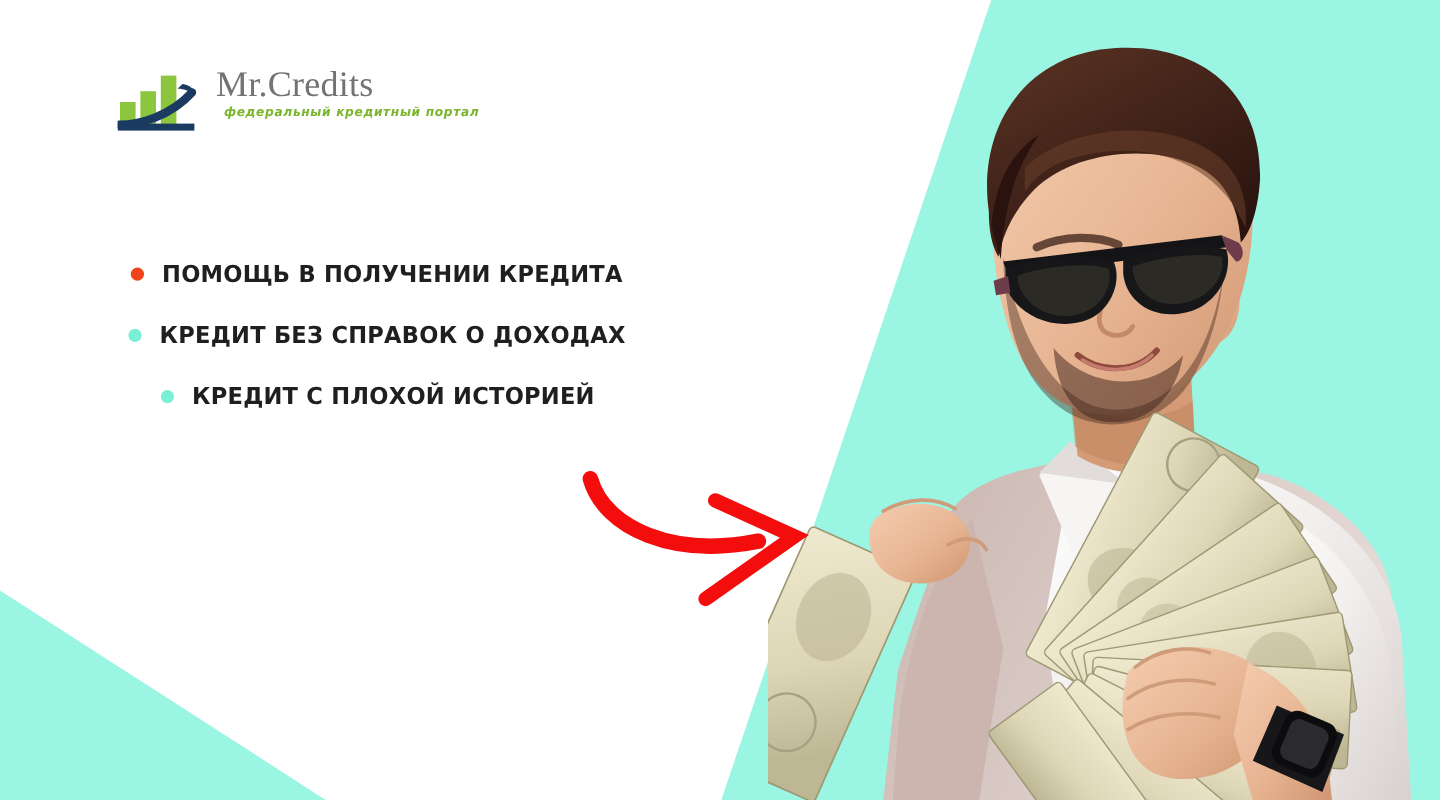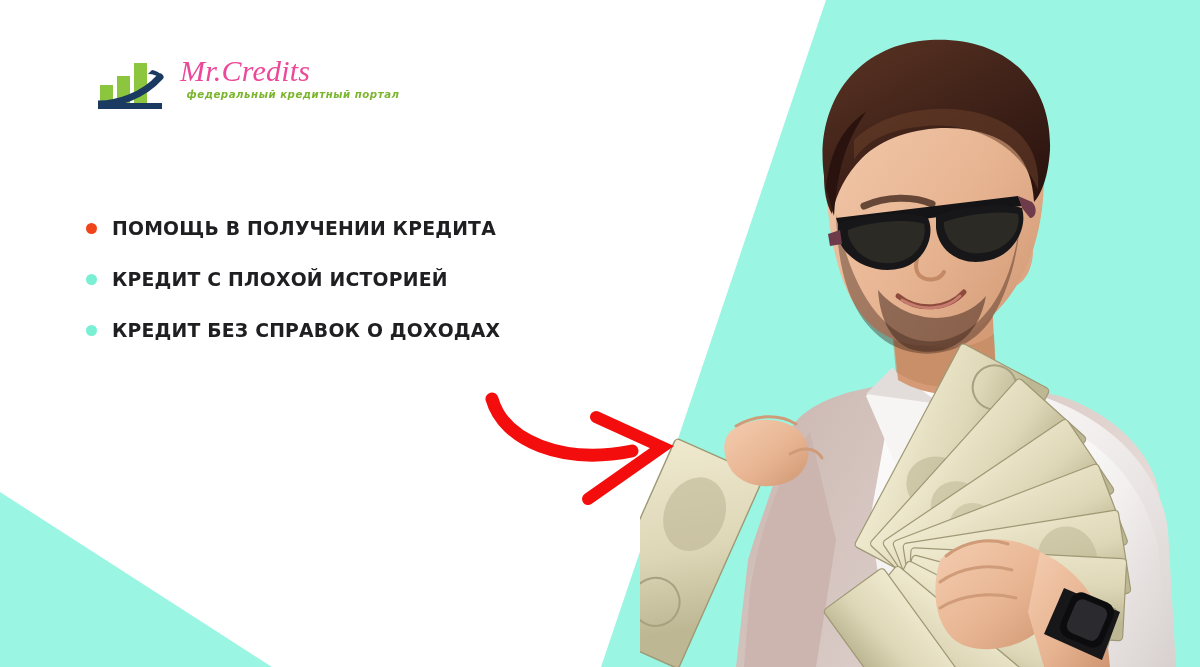--- a/index.html
+++ b/index.html
@@ -79,20 +79,21 @@
     width: 470px;
     list-style: none;
     margin: 0;
     padding: 0;
   }
   .benefit-item {
     position: relative;
     height: 51px;
     display: flex;
     align-items: center;
+    justify-content: center;
   }
   .benefit-bullet {
     width: 11px;
     height: 11px;
     border-radius: 50%;
     flex: 0 0 11px;
     margin-right: 15px;
   }
   .benefit-label {
     font-family: "DejaVu Sans", sans-serif;
@@ -329,37 +330,37 @@
   <div class="logo-block">
     <svg class="logo-mark" viewBox="0 0 76 52" aria-hidden="true">
       <rect x="2" y="28" width="13" height="19" fill="#8cc63f"></rect>
       <rect x="19" y="19" width="13" height="28" fill="#8cc63f"></rect>
       <rect x="36" y="6" width="13" height="41" fill="#8cc63f"></rect>
       <path d="M1,47 C18,47 44,40 62,20" stroke="#1b3a61" stroke-width="7" fill="none" stroke-linecap="round"></path>
       <path d="M54,13 C60,14 64,17 64,22 C60,19 56,17 50,17 Z" fill="#1b3a61"></path>
       <rect x="0" y="46" width="64" height="6" fill="#1b3a61"></rect>
     </svg>
     <div class="logo-text">
-      <div class="logo-wordmark" style="color: #ec4899; font-style: italic;">Mr.Credits</div>
+      <div class="logo-wordmark" style="color: #737373;">Mr.Credits</div>
       <div class="logo-tagline" style="color: rgb(123, 181, 46);">федеральный кредитный портал</div>
     </div>
   </div>
 
   <ul class="benefits">
     <li class="benefit-item">
       <span class="benefit-bullet" style="background: rgb(240, 68, 26);"></span>
       <span class="benefit-label">ПОМОЩЬ В ПОЛУЧЕНИИ КРЕДИТА</span>
     </li>
     <li class="benefit-item">
       <span class="benefit-bullet" style="background: rgb(121, 239, 212);"></span>
-      <span class="benefit-label">КРЕДИТ С ПЛОХОЙ ИСТОРИЕЙ</span>
+      <span class="benefit-label">КРЕДИТ БЕЗ СПРАВОК О ДОХОДАХ</span>
     </li>
     <li class="benefit-item">
       <span class="benefit-bullet" style="background: rgb(121, 239, 212);"></span>
-      <span class="benefit-label">КРЕДИТ БЕЗ СПРАВОК О ДОХОДАХ</span>
+      <span class="benefit-label">КРЕДИТ С ПЛОХОЙ ИСТОРИЕЙ</span>
     </li>
   </ul>
 
   <svg class="arrow-wrap" viewBox="0 0 220 130" aria-hidden="true">
     <path d="M22,14 C34,56 92,80 162,66" stroke="#f40d0d" stroke-width="13" fill="none" stroke-linecap="round"></path>
     <path d="M126,32 L192,62 L118,114" stroke="#f40d0d" stroke-width="12" fill="none" stroke-linecap="round" stroke-linejoin="miter"></path>
   </svg>
 
 </div>
 

